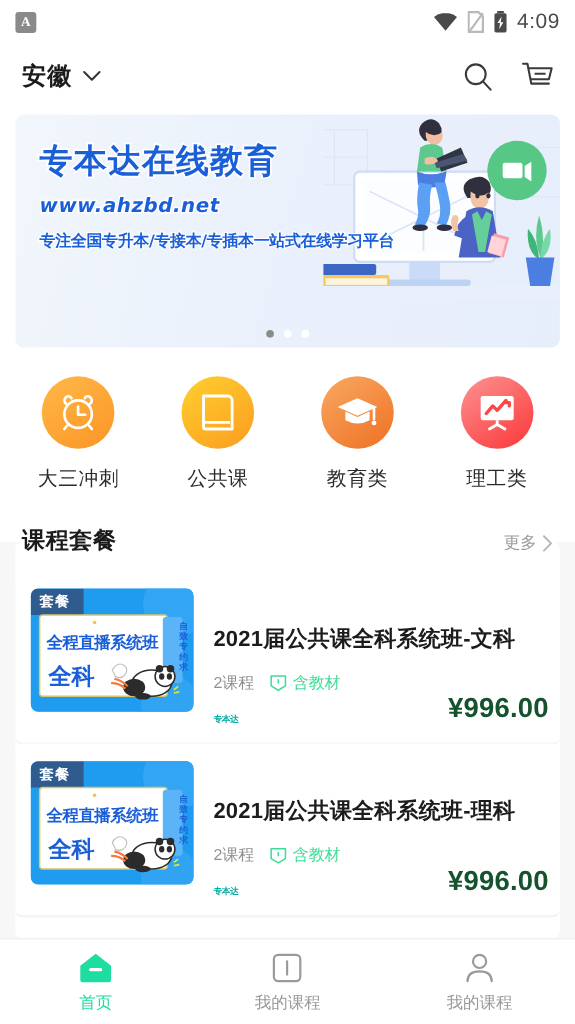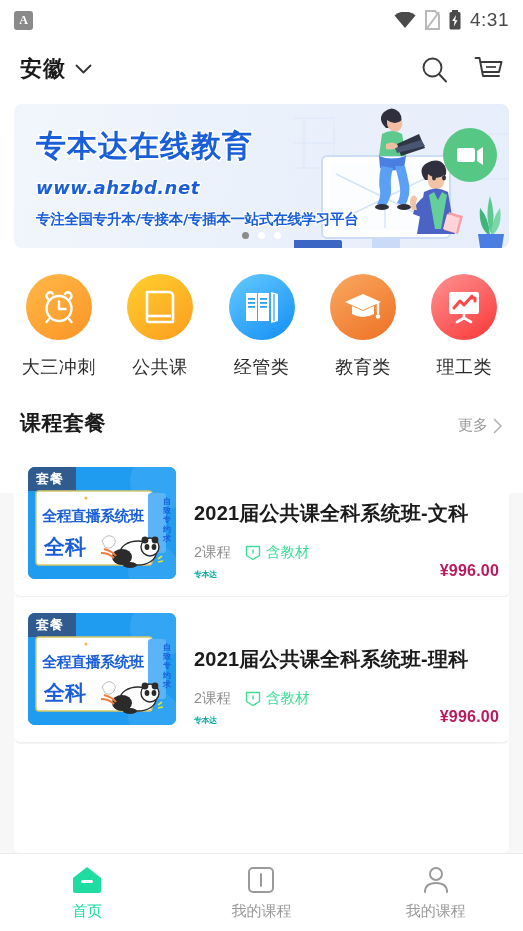--- a/index.html
+++ b/index.html
@@ -31,21 +31,21 @@
     height:58px;display:flex;align-items:center;
     padding:0 20px;justify-content:space-between;background:#fff;
   }
   .city{display:flex;align-items:center;gap:9px;cursor:pointer;}
   .city-name{font-size:22px;font-weight:bold;color:#1a1a1a;letter-spacing:1px;}
   .header-actions{display:flex;align-items:center;gap:26px;}
 
   
   .banner-wrap{padding:0 14px;margin-top:6px;}
   .banner{
-    position:relative;height:144px;border-radius:8px;overflow:hidden;
+    position:relative;height:212px;border-radius:8px;overflow:hidden;
     background:linear-gradient(105deg,#f2f6fc 0%,#eaf1fb 45%,#e7eefb 100%);
   }
   .banner-texts{position:absolute;left:22px;top:22px;z-index:5;}
   .bn-l1{
     font-size:30px;font-weight:bold;color:#1b5fd8;letter-spacing:1px;
     -webkit-text-stroke:3px #fff; paint-order:stroke fill;
     font-family:"DejaVu Sans",sans-serif;
   }
   .bn-l2{
     font-size:18px;font-weight:bold;color:#1b5fd8;margin-top:10px;
@@ -98,21 +98,21 @@
   .card-body{flex:1;padding-left:18px;display:flex;flex-direction:column;min-width:0;}
   .card-title{
     font-size:20px;font-weight:bold;color:#1c1c1c;line-height:1.25;letter-spacing:.2px;margin-top:34px;
   }
   .card-meta{display:flex;align-items:center;gap:14px;margin-top:17px;}
   .meta-count{font-size:14.5px;color:#909090;}
   .meta-tag{display:flex;align-items:center;gap:5px;}
   .meta-tag-txt{font-size:14.5px;color:#3ddc97;}
   .card-foot{display:flex;align-items:flex-end;justify-content:space-between;margin-top:auto;}
   .brand-mini{font-size:8px;color:#0aa9a2;font-weight:bold;letter-spacing:-.5px;}
-  .price{font-size:16px;font-weight:bold;color:#be185d;letter-spacing:.2px;}
+  .price{font-size:25px;font-weight:bold;color:#14532d;letter-spacing:.2px;}
 
   
   .tabbar{
     position:absolute;left:0;right:0;bottom:0;height:78px;background:#fff;
     border-top:1px solid #ececec;display:flex;
   }
   .tab{flex:1;display:flex;flex-direction:column;align-items:center;justify-content:center;gap:7px;cursor:pointer;}
   .tab-label{font-size:15px;color:#9a9a9a;}
   .tab.active .tab-label{color:#1fdca0;}
 
@@ -137,21 +137,21 @@
     </svg>
     <svg width="15" height="20" viewBox="0 0 15 20">
       <path d="M1 1 H10 L14 5 V19 H1 Z" fill="none" stroke="#b9b9b9" stroke-width="2"></path>
       <line x1="1.5" y1="19" x2="14" y2="2" stroke="#b9b9b9" stroke-width="2"></line>
     </svg>
     <svg width="12" height="20" viewBox="0 0 12 20">
       <rect x="3" y="0" width="6" height="2" fill="#4a4a4a"></rect>
       <rect x="0.5" y="2" width="11" height="17.5" rx="1.5" fill="#4a4a4a"></rect>
       <path d="M7 5 L3.2 11 H5.6 L4.8 16.5 L8.6 10.2 H6.2 Z" fill="#ffffff"></path>
     </svg>
-    <span class="sb-time">4:31</span>
+    <span class="sb-time">4:09</span>
   </div>
 </div>
 
 <div class="header">
   <div class="city">
     <span class="city-name">安徽</span>
     <svg width="17" height="11" viewBox="0 0 17 11">
       <path d="M1.5 1.5 L8.5 8.5 L15.5 1.5" fill="none" stroke="#333" stroke-width="1.8" stroke-linecap="round" stroke-linejoin="round"></path>
     </svg>
   </div>
@@ -274,37 +274,20 @@
   <div class="cat">
     <div class="cat-circle" style="background:linear-gradient(145deg,#ffd02e,#fb9c20);">
       <svg width="36" height="36" viewBox="0 0 36 36">
         <path d="M5 3 h22 a4 4 0 0 1 4 4 v26 h-24 a2 2 0 0 1 -2 -2 z" fill="none" stroke="#fff" stroke-width="2.6" stroke-linejoin="round"></path>
         <path d="M5 27 h24" fill="none" stroke="#fff" stroke-width="2.6"></path>
       </svg>
     </div>
     <span class="cat-label">公共课</span>
   </div>
 
-  <div class="cat">
-    <div class="cat-circle" style="background:linear-gradient(145deg,#66caff,#128ef5);">
-      <svg width="38" height="36" viewBox="0 0 38 36">
-        <rect x="3" y="4" width="11" height="28" fill="#fff"></rect>
-        <rect x="15" y="4" width="11" height="28" fill="#fff"></rect>
-        <rect x="5" y="9" width="7" height="1.8" fill="#2ea0f3"></rect>
-        <rect x="5" y="13" width="7" height="1.8" fill="#2ea0f3"></rect>
-        <rect x="5" y="17" width="7" height="1.8" fill="#2ea0f3"></rect>
-        <rect x="17" y="9" width="7" height="1.8" fill="#2ea0f3"></rect>
-        <rect x="17" y="13" width="7" height="1.8" fill="#2ea0f3"></rect>
-        <rect x="17" y="17" width="7" height="1.8" fill="#2ea0f3"></rect>
-        <path d="M28 3 l7 2 v27 l-7 2 z" fill="#fff"></path>
-        <line x1="31" y1="5" x2="31" y2="32" stroke="#2ea0f3" stroke-width="1.2"></line>
-      </svg>
-    </div>
-    <span class="cat-label">经管类</span>
-  </div>
 
   <div class="cat">
     <div class="cat-circle" style="background:linear-gradient(145deg,#f9a962,#ee7022);">
       <svg width="38" height="34" viewBox="0 0 38 34">
         <path d="M19 4 L37 12 L19 20 L1 12 Z" fill="#fff"></path>
         <path d="M8 16 v8 q11 6 22 0 v-8 l-11 5 z" fill="#fff"></path>
         <line x1="34" y1="13.5" x2="34" y2="23" stroke="#fff" stroke-width="2.4" stroke-linecap="round"></line>
         <circle cx="34" cy="26.5" r="2.2" fill="#fff"></circle>
       </svg>
     </div>

